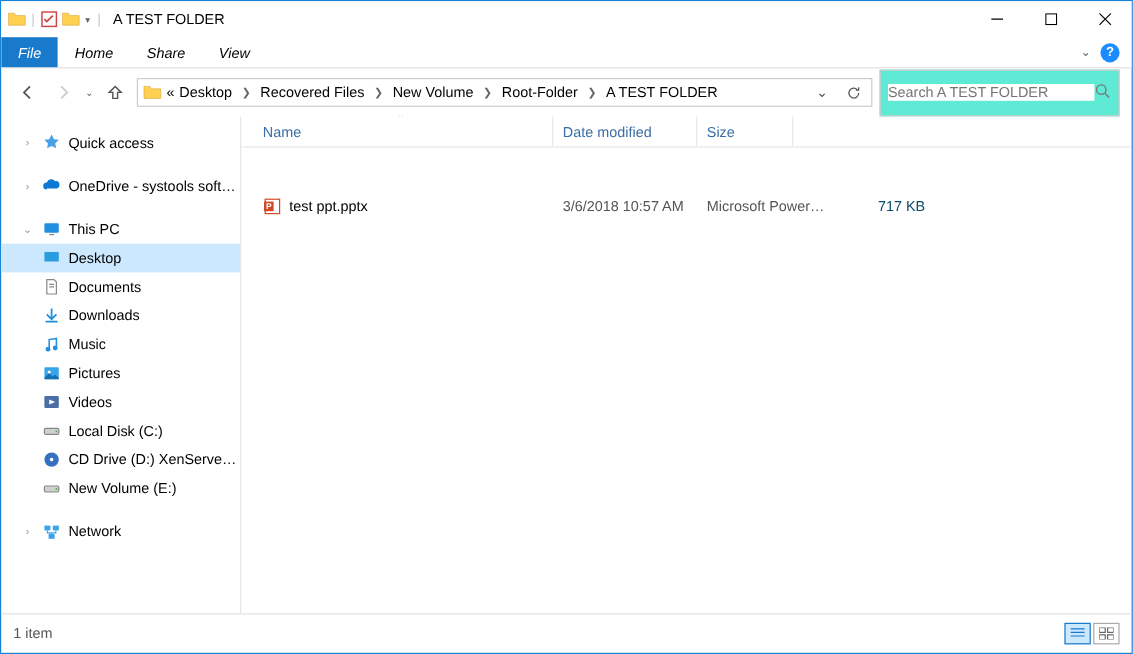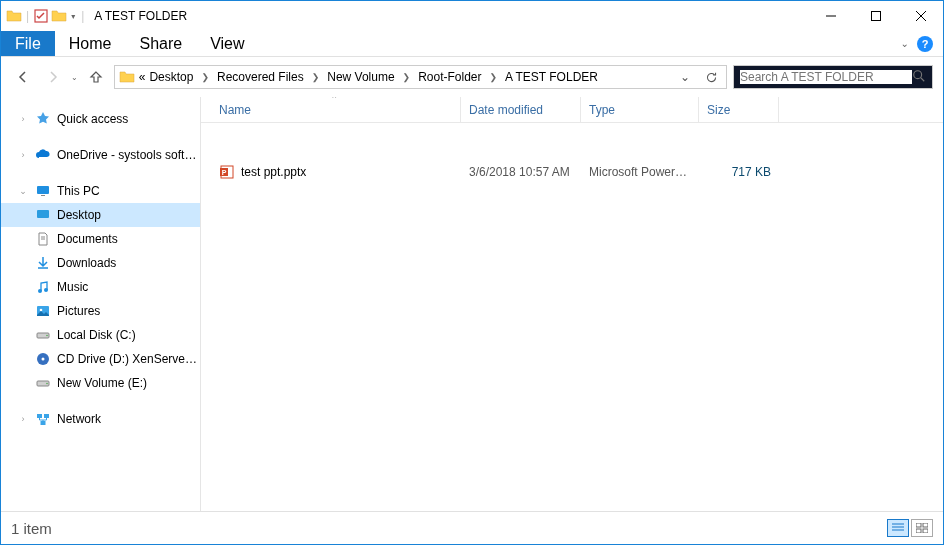--- a/index.html
+++ b/index.html
@@ -9,39 +9,39 @@
 .titlebar { height: 30px; background: #fff; display: flex; align-items: center; }
 .titlebar-left { display: flex; align-items: center; gap: 2px; padding-left: 5px; }
 .titlebar-icon { width: 16px; height: 16px; display: inline-flex; align-items: center; justify-content: center; }
 .titlebar-divider { color: #ccc; margin: 0 2px; }
 .titlebar-title { margin-left: 6px; font-size: 12px; }
 .titlebar-spacer { flex: 1; }
 .win-btn { width: 45px; height: 30px; display: flex; align-items: center; justify-content: center; cursor: pointer; }
 
 
 .ribbon { height: 26px; background: #fff; display: flex; align-items: stretch; border-bottom: 1px solid #e1e1e1; }
-.ribbon-tab { padding: 0 14px; display: flex; align-items: center; font-size: 16px; cursor: pointer; }
+.ribbon-tab { padding: 0 14px; display: flex; align-items: center; font-size: 12px; cursor: pointer; font-style: italic; }
 .ribbon-tab.file { background: #1979ca; color: #fff; }
 .ribbon-spacer { flex: 1; }
 .ribbon-right { display: flex; align-items: center; padding-right: 10px; gap: 8px; }
 .ribbon-caret { font-size: 10px; color: #666; cursor: pointer; }
 .help-icon { width: 16px; height: 16px; background: #1a8cff; border-radius: 50%; color: #fff; display: flex; align-items: center; justify-content: center; font-size: 11px; font-weight: bold; cursor: pointer; }
 
 
 .navbar { height: 40px; display: flex; align-items: center; padding: 0 10px; gap: 6px; }
 .nav-btn { width: 24px; height: 24px; display: flex; align-items: center; justify-content: center; cursor: pointer; color: #666; }
 .nav-btn.disabled { color: #ccc; cursor: default; }
 .nav-caret { font-size: 8px; color: #666; cursor: pointer; }
 .nav-up { cursor: pointer; color: #444; }
 .addressbar { flex: 1; height: 24px; border: 1px solid #ccc; display: flex; align-items: center; padding: 0 4px; gap: 4px; background: #fff; }
 .addr-icon { width: 16px; height: 16px; }
 .addr-seg { font-size: 12px; cursor: pointer; white-space: nowrap; }
 .addr-sep { font-size: 9px; color: #666; padding: 0 4px; }
 .addr-ctrl { width: 22px; height: 22px; display: flex; align-items: center; justify-content: center; cursor: pointer; color: #555; }
-.searchbox { width: 200px; height: 24px; border: 1px solid #ccc; display: flex; align-items: center; padding: 0 6px; background: #0f172a; }
+.searchbox { width: 200px; height: 39px; border: 1px solid #ccc; display: flex; align-items: center; padding: 0 6px; background: #5eead4; }
 .searchbox input { border: none; outline: none; flex: 1; font-size: 12px; color: #666; }
 .search-icon { color: #666; cursor: pointer; }
 
 
 .main { flex: 1; display: flex; overflow: hidden; }
 
 
 .sidebar { width: 200px; border-right: 1px solid #e5e5e5; padding: 10px 0; overflow-y: auto; }
 .tree-item { height: 24px; display: flex; align-items: center; padding-left: 16px; gap: 6px; cursor: pointer; font-size: 12px; }
 .tree-item.indent { padding-left: 34px; }
@@ -63,21 +63,21 @@
 .rows { flex: 1; overflow: auto; margin-top: 38px; }
 .row { height: 22px; display: flex; align-items: center; font-size: 12px; cursor: pointer; }
 .cell { padding: 0 8px; }
 .cell-name { width: 260px; padding-left: 18px; display: flex; align-items: center; gap: 6px; }
 .cell-date { width: 120px; color: #555; }
 .cell-type { width: 118px; color: #555; white-space: nowrap; overflow: hidden; text-overflow: ellipsis; }
 .cell-size { width: 80px; color: #0c4a6e; text-align: right; }
 .file-icon { width: 16px; height: 16px; }
 
 
-.statusbar { height: 24px; border-top: 1px solid #e1e1e1; display: flex; align-items: center; padding: 16px 10px; font-size: 15px; color: #555; }
+.statusbar { height: 24px; border-top: 1px solid #e1e1e1; display: flex; align-items: center; padding: 16px 10px; font-size: 12px; color: #555; }
 .status-spacer { flex: 1; }
 .view-btn { width: 22px; height: 18px; border: 1px solid #aaa; margin-left: 2px; display: flex; align-items: center; justify-content: center; cursor: pointer; font-size: 9px; }
 .view-btn.active { background: #cce8ff; border-color: #1979ca; }
 </style>
 </head>
 <body>
 
 <div class="titlebar">
   <div class="titlebar-left">
     <span class="titlebar-icon">
@@ -259,20 +259,29 @@
             <rect x="2" y="3" width="12" height="10" fill="#3aa4e8" rx="1"></rect>
             <circle cx="6" cy="7" r="1.3" fill="#fff"></circle>
             <path d="M2 12l4-4 3 3 2-2 3 3v1H2z" fill="#1570b0"></path>
           </svg>
         </span>
       <span class="tree-label">Pictures</span>
     </div>
     <div class="tree-item indent">
       <span class="tree-icon">
           <svg width="16" height="16" viewBox="0 0 16 16">
+            <rect x="2" y="3" width="12" height="10" fill="#4a6fa5" rx="1"></rect>
+            <path d="M6 6l5 2-5 2z" fill="#fff"></path>
+          </svg>
+        </span>
+      <span class="tree-label">Videos</span>
+    </div>
+    <div class="tree-item indent">
+      <span class="tree-icon">
+          <svg width="16" height="16" viewBox="0 0 16 16">
             <rect x="2" y="6" width="12" height="5" fill="#d0d0d0" stroke="#888" rx="1"></rect>
             <circle cx="12" cy="8.5" r="0.8" fill="#5a5"></circle>
           </svg>
         </span>
       <span class="tree-label">Local Disk (C:)</span>
     </div>
     <div class="tree-item indent">
       <span class="tree-icon">
           <svg width="16" height="16" viewBox="0 0 16 16">
             <circle cx="8" cy="8" r="6" fill="#3670c0"></circle>
@@ -305,21 +314,20 @@
     </div>
   </div>
 
   <div class="filelist">
     <div class="columns">
       <div class="col col-name">
         <span>Name</span>
         <span class="sort-caret">⌃</span>
       </div>
       <div class="col col-date">Date modified</div>
-      <div class="col col-type">Type</div>
       <div class="col col-size">Size</div>
     </div>
     <div class="rows">
       <div class="row">
         <div class="cell cell-name">
           <span class="file-icon">
             <svg width="16" height="16" viewBox="0 0 16 16">
                 <rect x="2" y="2" width="12" height="12" fill="#fff" stroke="#d24726"></rect>
                 <rect x="1" y="4" width="8" height="8" fill="#d24726"></rect>
                 <text x="5" y="10.5" font-size="7" fill="#fff" text-anchor="middle" font-weight="bold">P</text>

